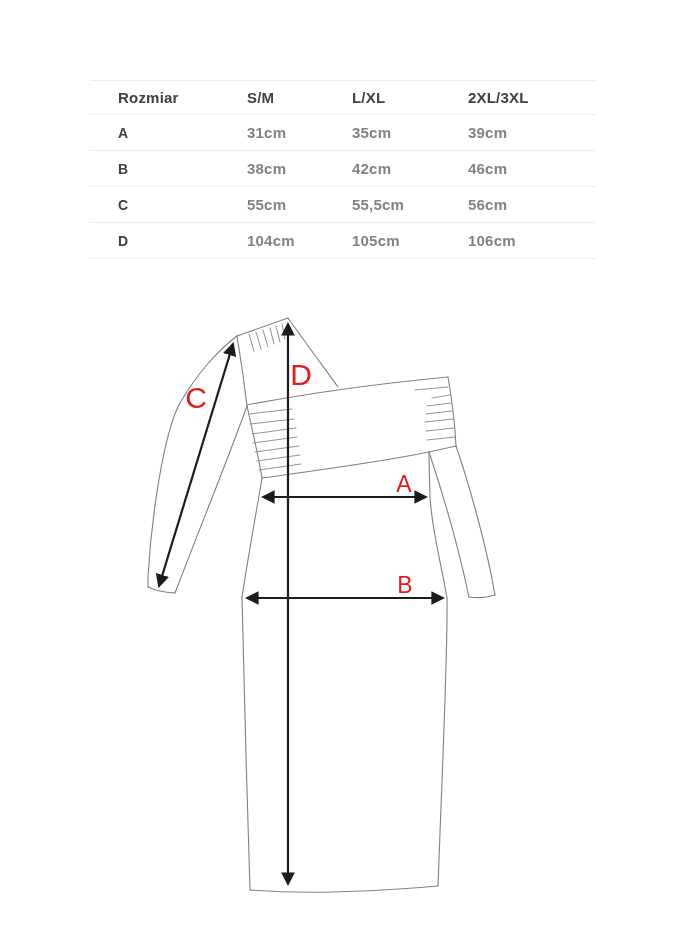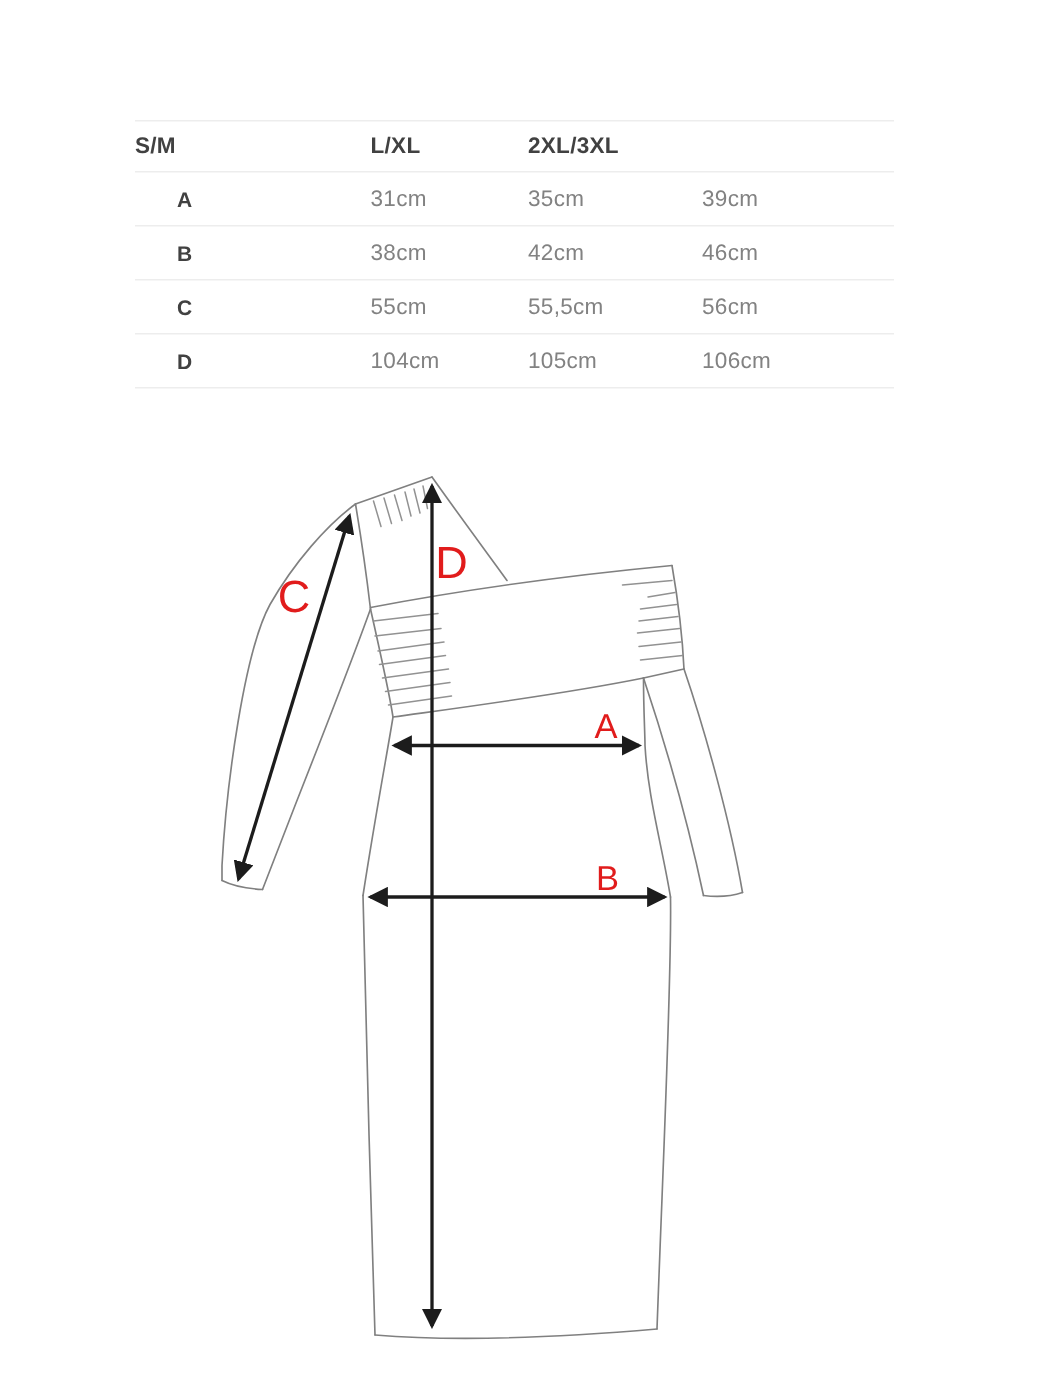--- a/index.html
+++ b/index.html
@@ -25,38 +25,39 @@
   .trow.body{height:35px;}
   .tcell{white-space:nowrap;}
   .tcell.first{padding-left:28px;}
   .head .tcell{
     font-size:15px;font-weight:bold;color:#414141;letter-spacing:.2px;
   }
   .row-label{
     font-size:14px;font-weight:bold;color:#414141;
   }
   .cell-value{
-    font-size:15px;font-weight:400;color:#828282;letter-spacing:.2px;
+    font-size:15px;font-weight:700;color:#828282;letter-spacing:.2px;
   }
   
   .diagram-svg{position:absolute;left:0;top:0;}
   .garment{fill:none;stroke:#808080;stroke-width:1.1;stroke-linecap:round;stroke-linejoin:round;}
   .hatch{fill:none;stroke:#929292;stroke-width:1;stroke-linecap:round;}
   .measure{fill:none;stroke:#1c1c1c;stroke-width:2.2;}
   .dim-label{font-family:"Liberation Sans",sans-serif;font-weight:400;}
   .dim-label.big{font-size:30px;}
   .dim-label.small{font-size:23px;}
 </style>
 </head>
 <body>
 
 <div class="page">
 
   <div class="size-table">
     <div class="trow head">
+      <div class="tcell first">Rozmiar</div>
       <div class="tcell">S/M</div>
       <div class="tcell">L/XL</div>
       <div class="tcell">2XL/3XL</div>
     </div>
 
     <div class="trow body">
       <div class="tcell first row-label">A</div>
       <div class="tcell cell-value">31cm</div>
       <div class="tcell cell-value">35cm</div>
       <div class="tcell cell-value">39cm</div>

